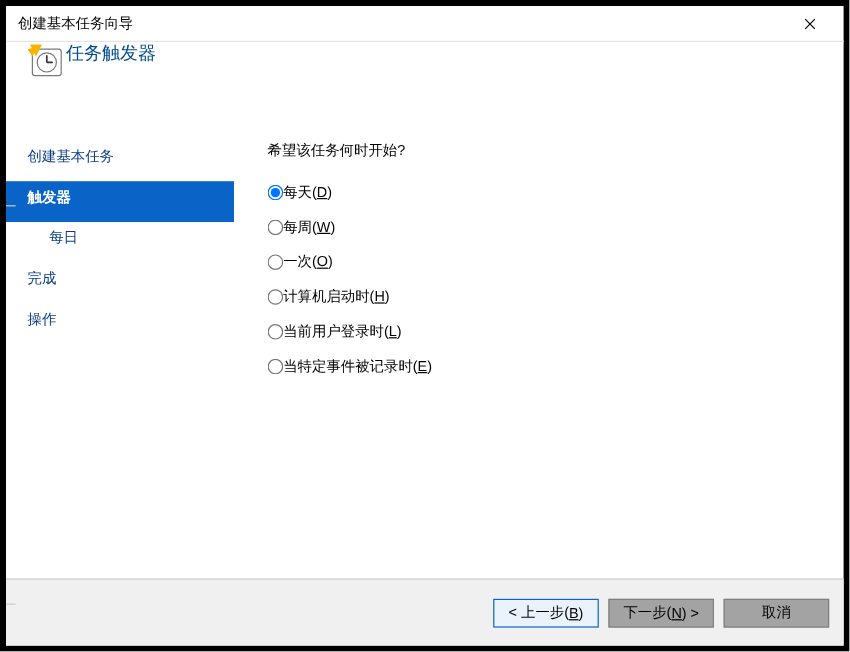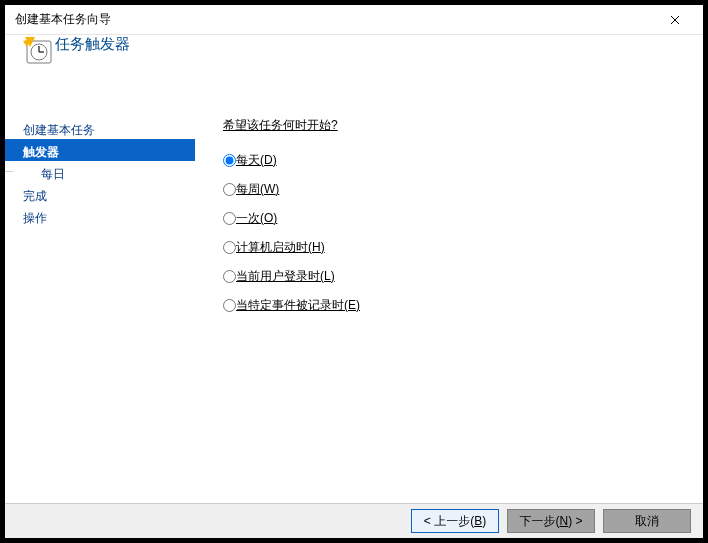--- a/index.html
+++ b/index.html
@@ -53,47 +53,46 @@
     flex: 1;
     display: flex;
     position: relative;
     padding-top: 16px;
   }
   .sidebar {
     width: 190px;
     padding-left: 0;
   }
   .step {
-    padding: 4px 0 0 18px;
+    padding: 4px 0 12px 18px;
     line-height: 18px;
     color: #0a3e86;
   }
   .step.active {
     background: #0a64c8;
     color: #fff;
     font-weight: bold;
   }
   .step.sub { padding-left: 36px; }
   .main {
     flex: 1;
     padding-left: 28px;
-    text-decoration: underline;
   }
   .prompt { margin-bottom: 18px; }
   .radios { display:flex; flex-direction:column; gap: 12px; }
   .radio-row {
     display: flex; align-items: center; gap: 0;
     font-size: 12px;
   }
   .radio-row input[type=radio]{
     width:13px; height:13px; margin:0;
   }
   .radio-row .hk { text-decoration: underline; }
   .footer {
-    height: 35px;
+    height: 56px;
     border-top: 1px solid #ccc;
     background: #f0f0f0;
     display: flex;
     align-items: center;
     justify-content: flex-end;
     padding-right: 12px;
     gap: 8px;
   }
   .btn {
     min-width: 88px;

